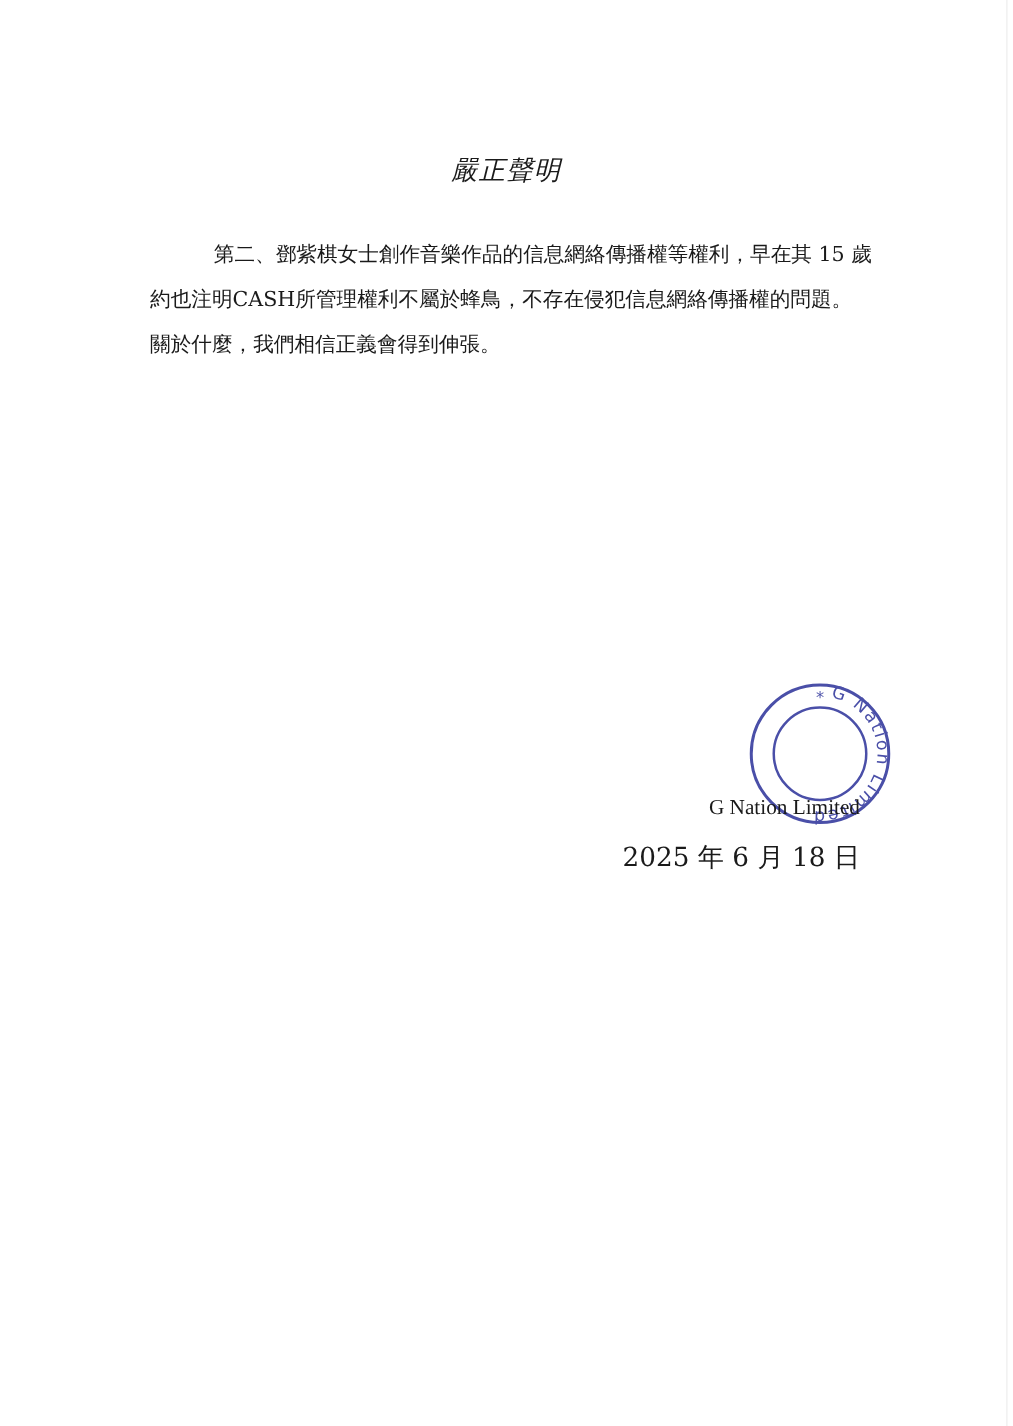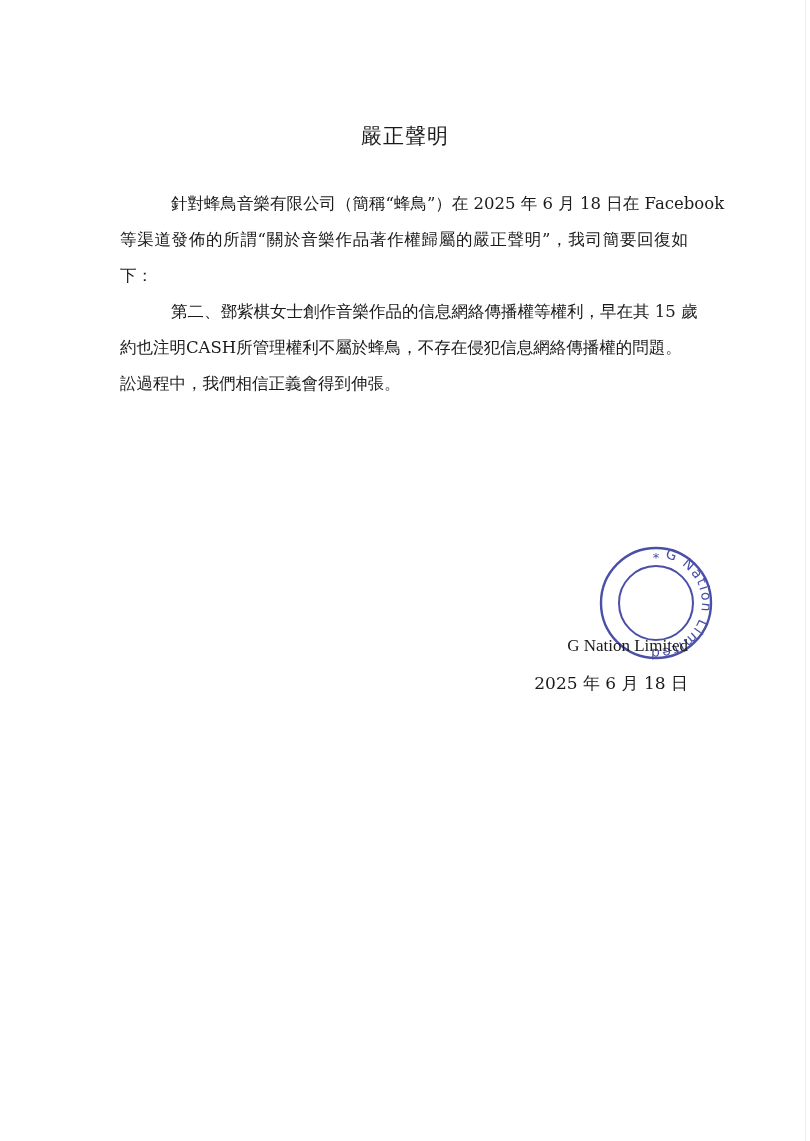--- a/index.html
+++ b/index.html
@@ -25,20 +25,21 @@
     }
     .title {
       position: absolute;
       top: 122px;
       left: 0;
       width: 810px;
       text-align: center;
       font-size: 21px;
       letter-spacing: 1px;
       line-height: 28px;
+      font-style: italic;
     }
     .body {
       position: absolute;
       left: 120px;
       top: 186px;
       width: 568px;
       font-size: 16.5px;
     }
     .para {
       margin: 0 0 0 0;
@@ -56,21 +57,21 @@
       padding-left: 51px;
       width: 517px;
     }
     .line.last {
       text-align-last: left;
     }
     .sign {
       position: absolute;
       right: 122px;
       text-align: right;
-      font-size: 17px;
+      font-size: 21px;
       white-space: nowrap;
     }
     .sign.company {
       top: 636px;
       font-family: "Liberation Serif", "DejaVu Serif", serif;
       font-size: 17px;
     }
     .sign.date {
       top: 672px;
     }
@@ -84,30 +85,25 @@
   </style>
 </head>
 <body>
 
 <div class="page-edge"></div>
 
 <div class="title">嚴正聲明</div>
 
 <div class="body">
   <div class="para">
-    <span class="line indent">針對蜂鳥音樂有限公司（簡稱“蜂鳥”）在 2025 年 6 月 18 日在 Facebook</span>
-    <span class="line">等渠道發佈的所謂“關於音樂作品著作權歸屬的嚴正聲明”，我司簡要回復如</span>
-    <span class="line last">下：</span>
-  </div>
-  <div class="para">
     <span class="line indent">第二、鄧紫棋女士創作音樂作品的信息網絡傳播權等權利，早在其 15 歲</span>
     <span class="line last">約也注明CASH所管理權利不屬於蜂鳥，不存在侵犯信息網絡傳播權的問題。</span>
   </div>
   <div class="para">
-    <span class="line last">訟過程中，我們相信正義會得到伸張。</span>
+    <span class="line last">關於什麼，我們相信正義會得到伸張。</span>
   </div>
 </div>
 
 <svg class="stamp" viewBox="0 0 116 116" xmlns="http://www.w3.org/2000/svg">
   <defs>
     <path id="seal-ring-path" d="M 58 58 m -46 0 a 46 46 0 1 1 92 0 a 46 46 0 1 1 -92 0"></path>
   </defs>
   <circle cx="58" cy="58" r="55" fill="none" stroke="#4a4fa8" stroke-width="2.4"></circle>
   <circle cx="58" cy="58" r="37" fill="none" stroke="#4a4fa8" stroke-width="2"></circle>
   <text x="58" y="17" text-anchor="middle" font-size="13" fill="#4a4fa8" font-family="DejaVu Sans, sans-serif">*</text>

